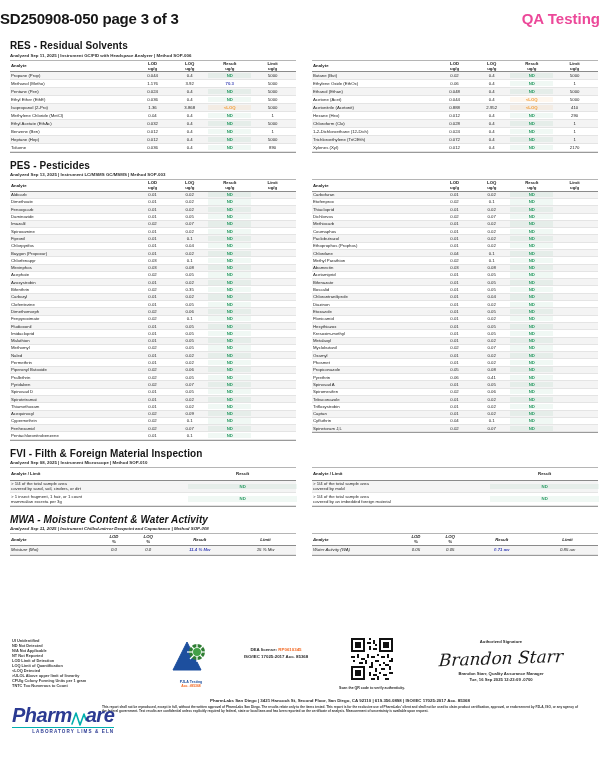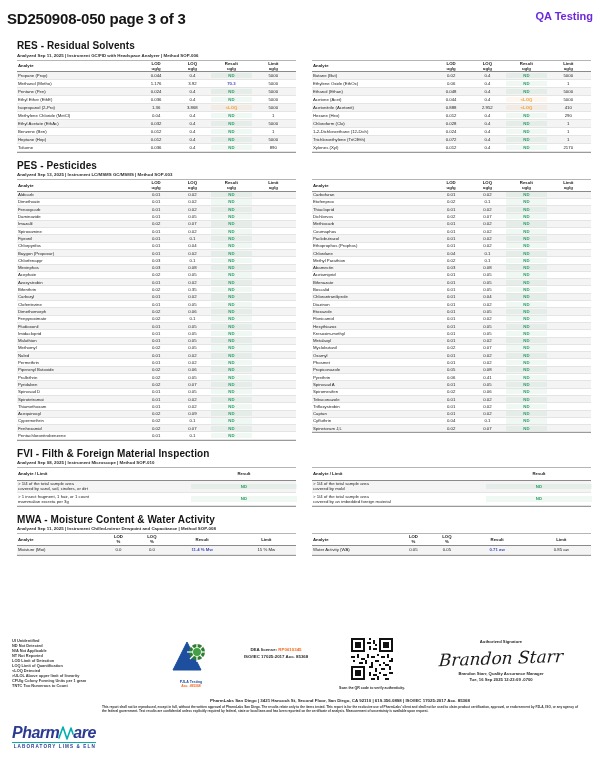--- a/index.html
+++ b/index.html
@@ -1,20 +1,20 @@
 <!DOCTYPE html>
 <html style="--nd: #2f9e68; --loq: #f29d38; --val: #4149b8; --dea: #f26822;"><head>
 <meta charset="utf-8">
 <style>
   html,body{margin:0;padding:0;background:#fff;}
   body{width:600px;height:777px;font-family:"Liberation Sans","DejaVu Sans",sans-serif;color:#1c1c1c;position:relative;overflow:hidden;}
-  .page{position:absolute;inset:0;padding:10px 7px;box-sizing:border-box;}
+  .page{position:absolute;inset:0;padding:10px 0;box-sizing:border-box;}
   .page-header{display:flex;justify-content:space-between;align-items:flex-start;}
   .doc-title{font-size:15px;font-weight:700;letter-spacing:-0.2px;color:#151515;}
-  .qa-label{font-size:11px;font-weight:600;color:#6d28d9;margin-left:8px;}
+  .qa-label{font-size:15px;font-weight:600;color:#ec4899;margin-left:8px;}
   .section{margin-top:7px;padding-left:10px;padding-right:2px;}
   .section-title{font-size:10px;font-weight:700;color:#161616;letter-spacing:0.1px;}
   .section-meta{font-size:4.4px;font-weight:700;color:#2c2c2c;margin-top:1.5px;margin-bottom:2px;}
   .tables{display:flex;gap:16px;}
   .thalf{flex:1 1 50%;min-width:0;}
   .trow{display:flex;align-items:center;border-bottom:0.5px solid #e4e4e4;}
   .cell{font-size:4.3px;line-height:1.2;white-space:pre-line;overflow:hidden;}
   .thead{border-top:1px solid #b5b5b5;border-bottom:1px solid #8a8a8a;}
   .thead .trow{border-bottom:none;min-height:9px;}
   .thead .cell{font-weight:700;color:#222;}
@@ -50,21 +50,21 @@
   .dea-num{color:var(--dea,#f26822);}
   .qrwrap{width:84px;text-align:center;}
   .qr-caption{font-size:3.5px;font-weight:700;color:#2a2a2a;margin-top:1.5px;}
   .sig{flex:1;text-align:center;padding-top:1px;}
   .sig-label{font-size:4.2px;font-weight:700;color:#2a2a2a;}
   .sig-script{font-family:"DejaVu Serif","Liberation Serif",serif;font-style:italic;font-size:17px;color:#1a1a1a;transform:rotate(-2deg) skewX(-6deg);margin:4px 0 3px;}
   .sig-sub{font-size:4.2px;font-weight:700;color:#2a2a2a;line-height:1.5;}
   .addr{position:absolute;left:90px;right:10px;top:60px;text-align:center;font-size:4.4px;font-weight:700;color:#2a2a2a;}
   .disclaimer{position:absolute;left:90px;right:10px;top:67px;font-size:3.2px;line-height:1.35;color:#333;font-weight:600;}
   .pw-logo{position:absolute;left:0;top:66px;}
-  .pw-main{font-size:16px;font-weight:700;font-style:italic;color:#2b3a92;display:flex;align-items:center;letter-spacing:-0.5px;margin-top:20px;}
+  .pw-main{font-size:20px;font-weight:700;font-style:italic;color:#2b3a92;display:flex;align-items:flex-end;letter-spacing:-0.5px;}
   .pw-sub{font-size:4.6px;font-weight:700;color:#2b3a92;letter-spacing:1.1px;text-align:right;border-top:1px solid #00afae;padding-top:1px;margin-top:0;}
 </style>
 </head>
 <body>
 
 <div class="page">
 
   <div class="page-header">
     <div class="doc-title">SD250908-050 page 3 of 3</div>
     <div class="qa-label">QA Testing</div>
@@ -801,21 +801,21 @@
             <div class="trow">
               <div class="cell c0">&gt; 1/4 of the total sample area
 covered by an imbedded foreign material</div>
               <div class="cell c1 res-nd">ND</div>
             </div>
           </div>
       </div>
     </div>
   </div>
 
-  <div class="section" style="">
+  <div class="section" style="font-style:italic;">
     <div class="section-title">MWA - Moisture Content &amp; Water Activity</div>
     <div class="section-meta">Analyzed Sep 11, 2025  |  Instrument Chilled-mirror Dewpoint and Capacitance  | Method SOP-008</div>
     <div class="tables">
       <div class="thalf">
         <div class="thead mwa-t">
             <div class="trow">
               <div class="cell c0">Analyte</div>
               <div class="cell c1">LOD
 %</div>
               <div class="cell c2">LOQ

